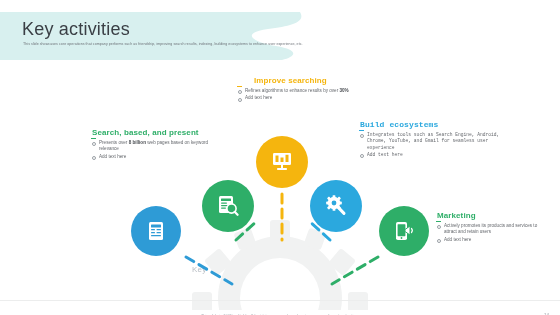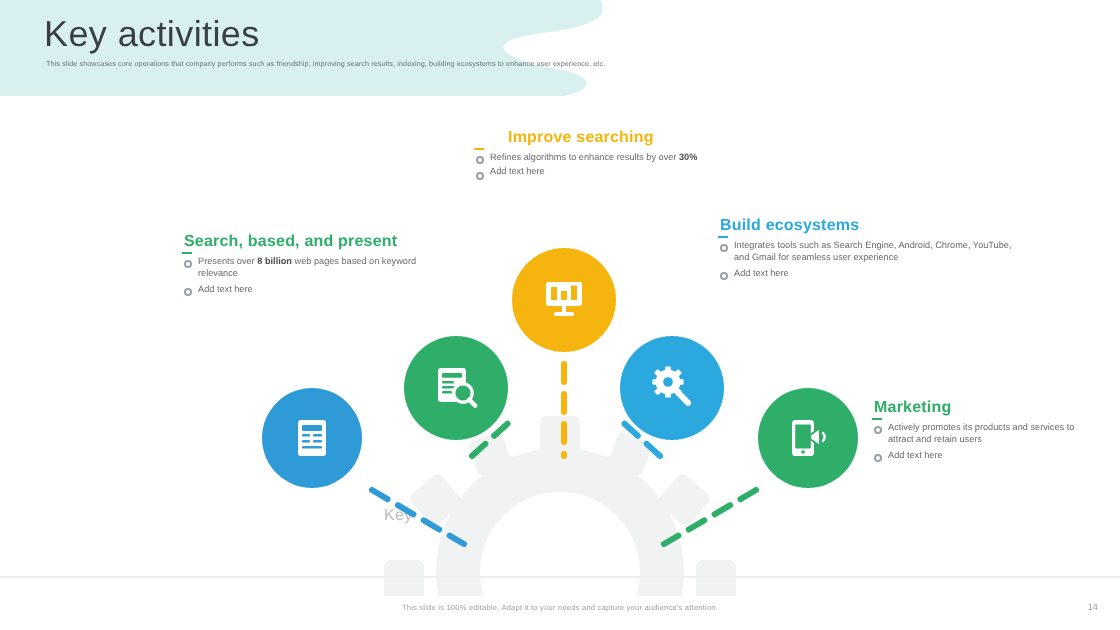--- a/index.html
+++ b/index.html
@@ -2,21 +2,21 @@
 <html><head>
 <meta charset="utf-8">
 <style>
   html,body{margin:0;padding:0;}
   body{
     width:560px;height:315px;overflow:hidden;
     background:#ffffff;
     font-family:"Liberation Sans", sans-serif;
     position:relative;
   }
-  .slide{position:absolute;inset:0;background:#fff;overflow:hidden;}
+  .slide{position:absolute;inset:0;background:#fff;overflow:hidden;margin-top:12px;}
 
   
   .header-blob{
     position:absolute;left:0;top:0;width:340px;height:48px;
     overflow:hidden;pointer-events:none;
   }
   .header-blob svg{display:block;}
 
   .page-title{
     position:absolute;left:22px;top:6px;
@@ -72,21 +72,21 @@
   }
 
   .b-search {left:92px;top:116px;width:128px;}
   .b-search h3{color:#2EAE68;}
   .b-search .tick{background:#2EAE68;}
 
   .b-improve{left:238px;top:64px;width:122px;}
   .b-improve h3{color:#F5B50E;padding-left:16px;}
   .b-improve .tick{background:#F5B50E;}
 
-  .b-build  {left:360px;top:108px;width:150px;}
+  .b-build  {left:360px;top:108px;width:150px;font-family:Liberation Mono, monospace;}
   .b-build h3{color:#2BA8DE;}
   .b-build .tick{background:#2BA8DE;}
 
   .b-crawl  {left:14px;top:201px;width:118px;}
   .b-crawl h3{color:#2E9BD6;}
   .b-crawl .tick{background:#2E9BD6;}
 
   .b-market {left:437px;top:199px;width:112px;}
   .b-market h3{color:#2EAE68;}
   .b-market .tick{background:#2EAE68;}

